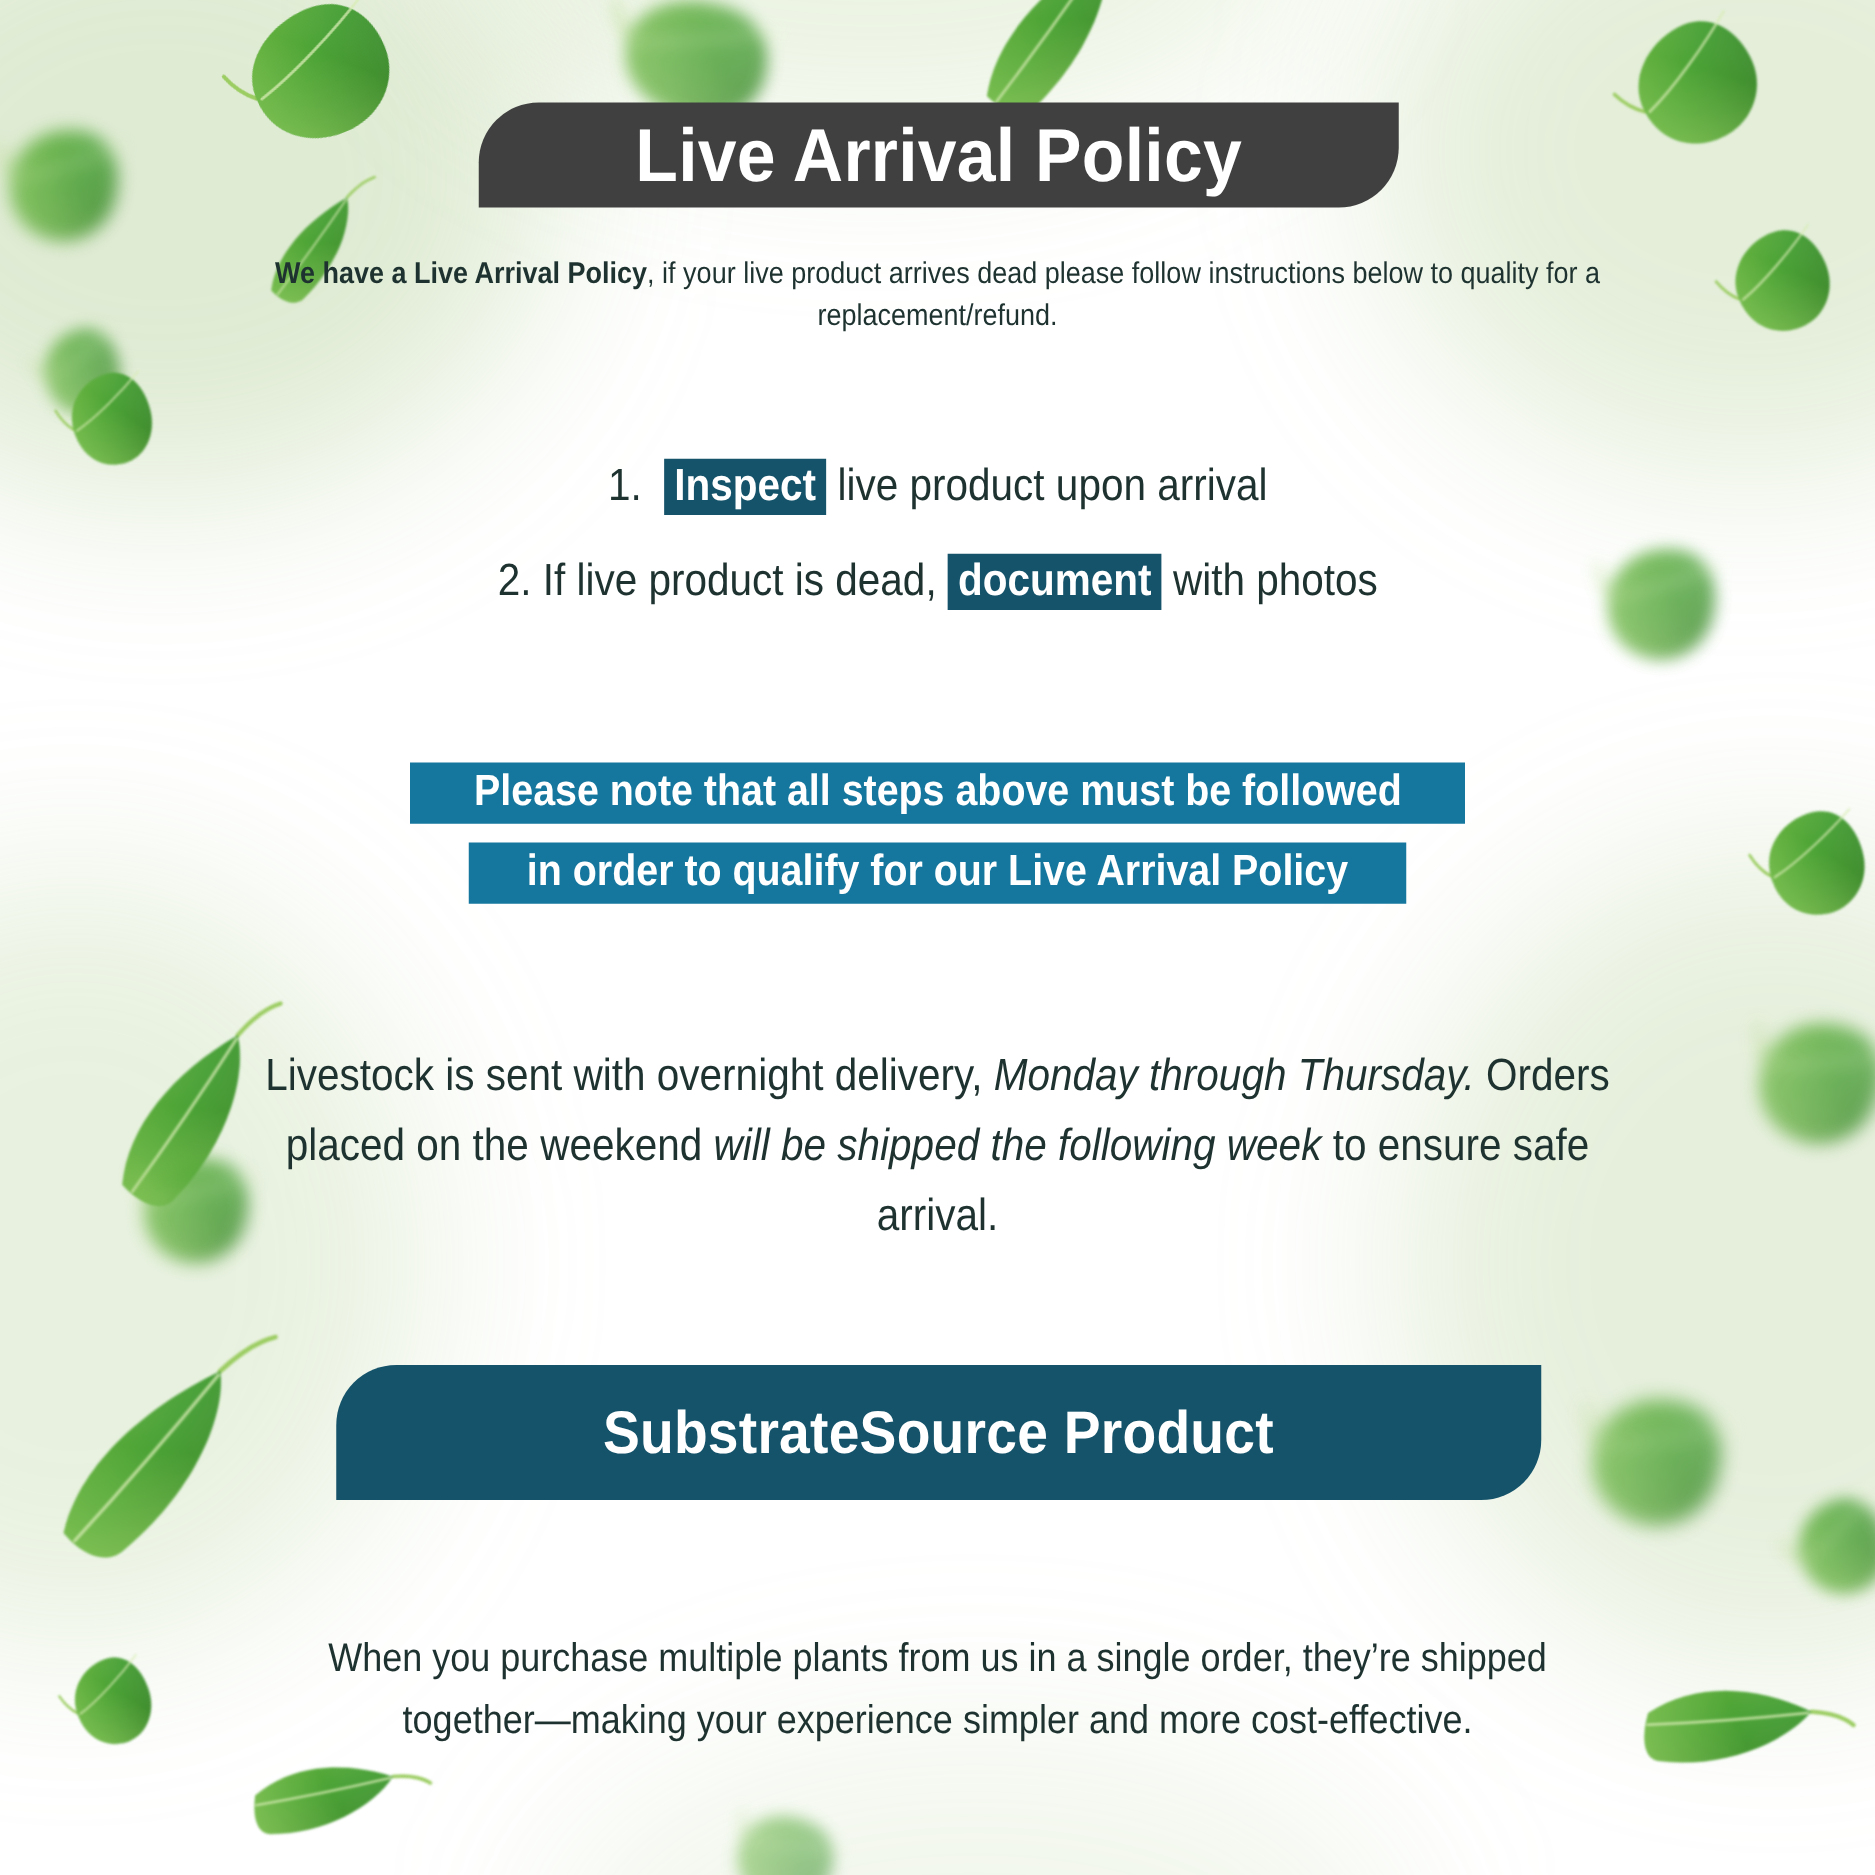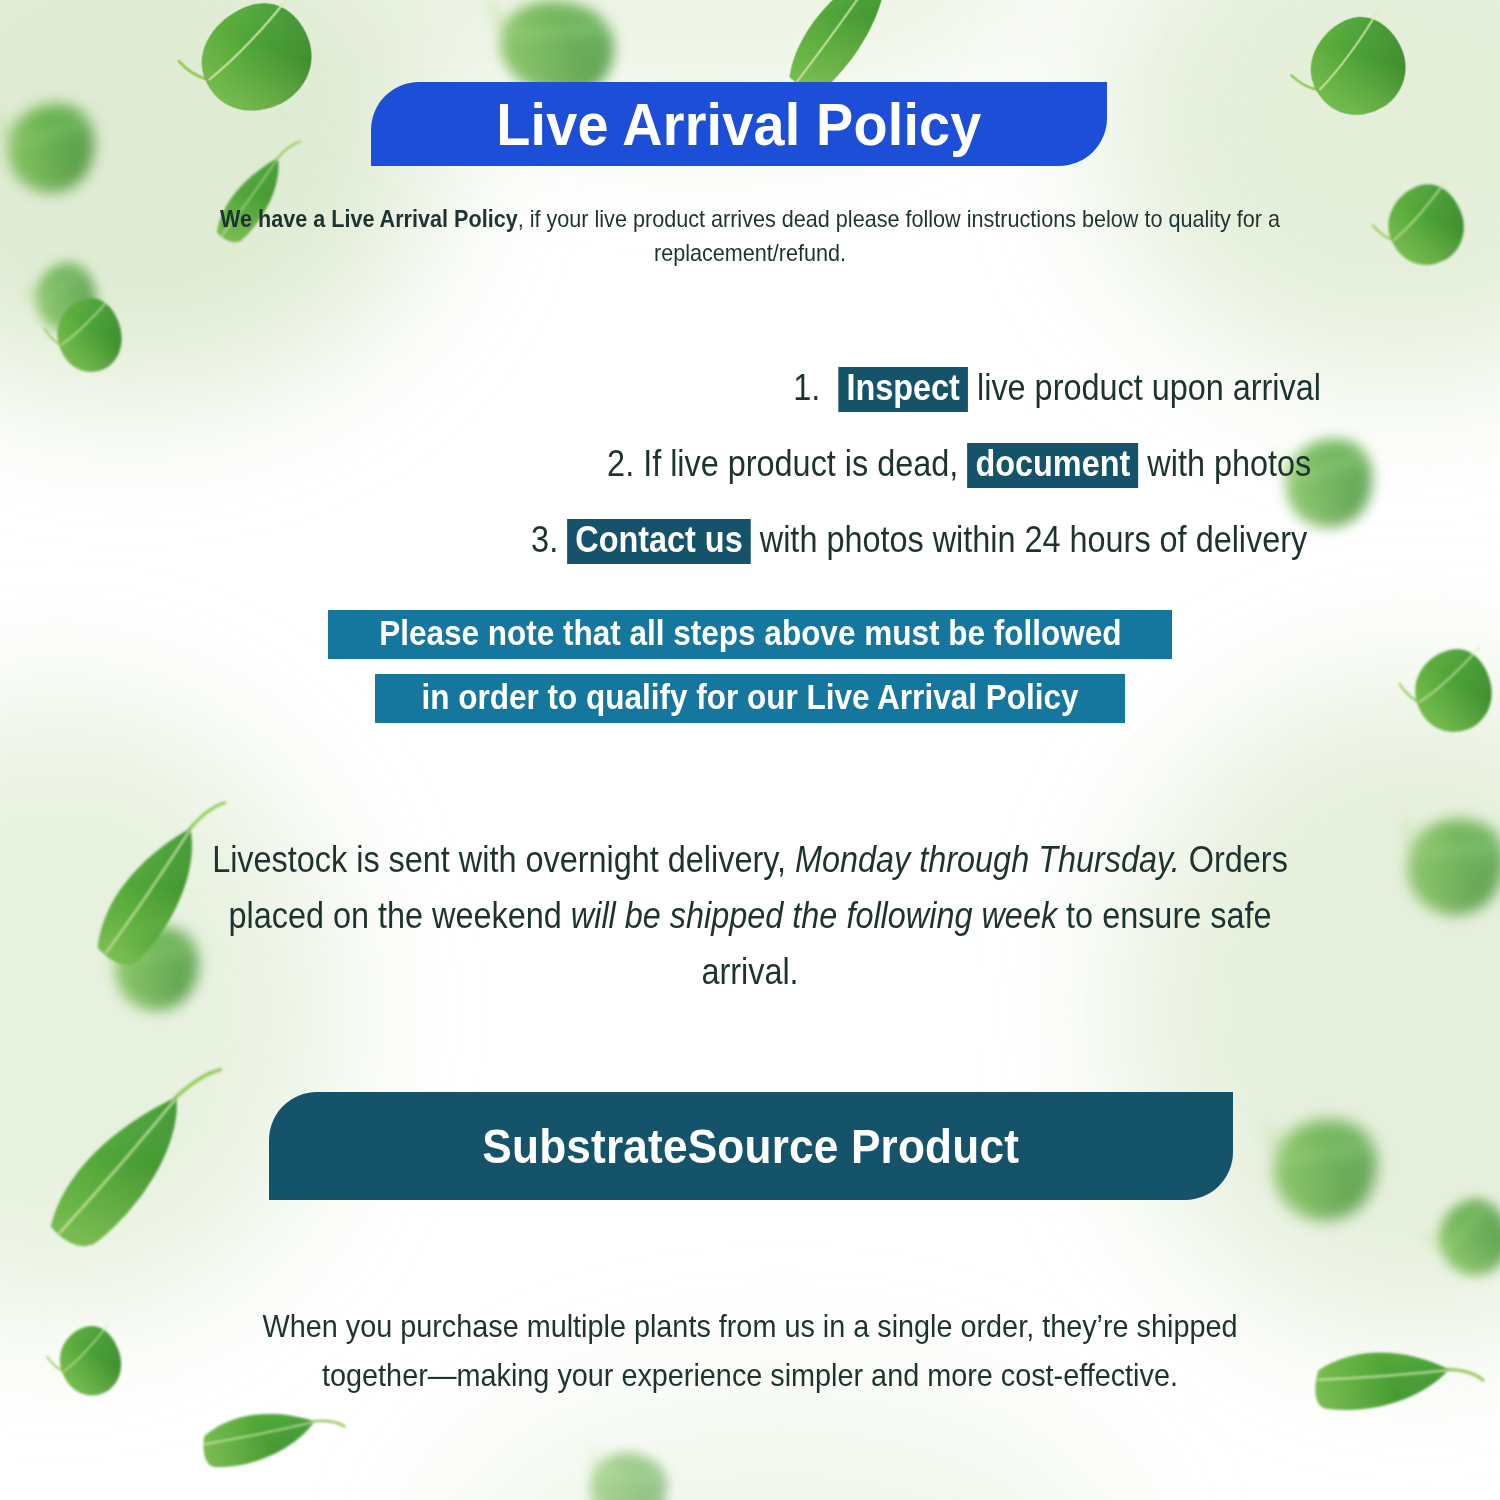--- a/index.html
+++ b/index.html
@@ -31,24 +31,24 @@
     position:absolute;
     background:#16779e;
     color:#ffffff;
     display:flex;align-items:center;justify-content:center;
     font-weight:700;
     letter-spacing:.2px;
     font-family:"Liberation Sans", sans-serif;
   }
 
   #title-banner{
-    left:371px;top:82px;width:736px;height:84px;
+    left:383px;top:82px;width:736px;height:84px;
     border-radius:48px 0 48px 0;
     font-size:60px;
-    background:#1d4ed8;
+    background:#404040;
   }
   #title-banner .txt{transform:scaleX(.93);white-space:nowrap;}
 
   #brand-banner{
     left:269px;top:1092px;width:964px;height:108px;
     border-radius:48px 0 48px 0;
     font-size:48px;
     background:#15536a;
   }
   #brand-banner .txt{transform:scaleX(.92);white-space:nowrap;}
@@ -65,21 +65,21 @@
   #intro{
     left:150px;top:202px;width:1200px;
     font-size:24px;
   }
   #intro b{font-weight:700;}
 
   #steps{
     left:150px;top:362px;width:1200px;
     font-size:36px;
   }
-  .step{margin:0 0 25px 0;white-space:nowrap;text-align:right;}
+  .step{margin:0 0 25px 0;white-space:nowrap;}
   .hl{
     background:#15536a;color:#ffffff;font-weight:700;
     padding:3px 9px 5px 9px;display:inline-block;line-height:1.02;
   }
 
   #note{
     left:150px;top:608px;width:1200px;
     font-size:35px;
   }
   .note-line{margin:0 0 13px 0;}
@@ -550,21 +550,20 @@
       <b>We have a Live Arrival Policy</b><span>, if your live product arrives dead please follow instructions below to quality for a replacement/refund.</span>
     </span>
   </div>
 
   <div id="steps" class="para">
 
     <div class="step"><span class="cond"><span>1.</span><span></span>&nbsp; <span class="hl">Inspect</span><span> live product upon arrival</span></span></div>
 
     <div class="step"><span class="cond"><span>2.</span><span> If live product is dead, </span><span class="hl">document</span><span> with photos</span></span></div>
 
-    <div class="step"><span class="cond"><span>3.</span><span> </span><span class="hl">Contact us</span><span> with photos within 24 hours of delivery</span></span></div>
 
   </div>
 
   <div id="note" class="para">
     <div class="note-line">
       <span class="note-hl"><span class="cond">Please note that all steps above must be followed</span></span>
     </div>
     <div class="note-line">
       <span class="note-hl"><span class="cond">in order to qualify for our Live Arrival Policy</span></span>
     </div>

